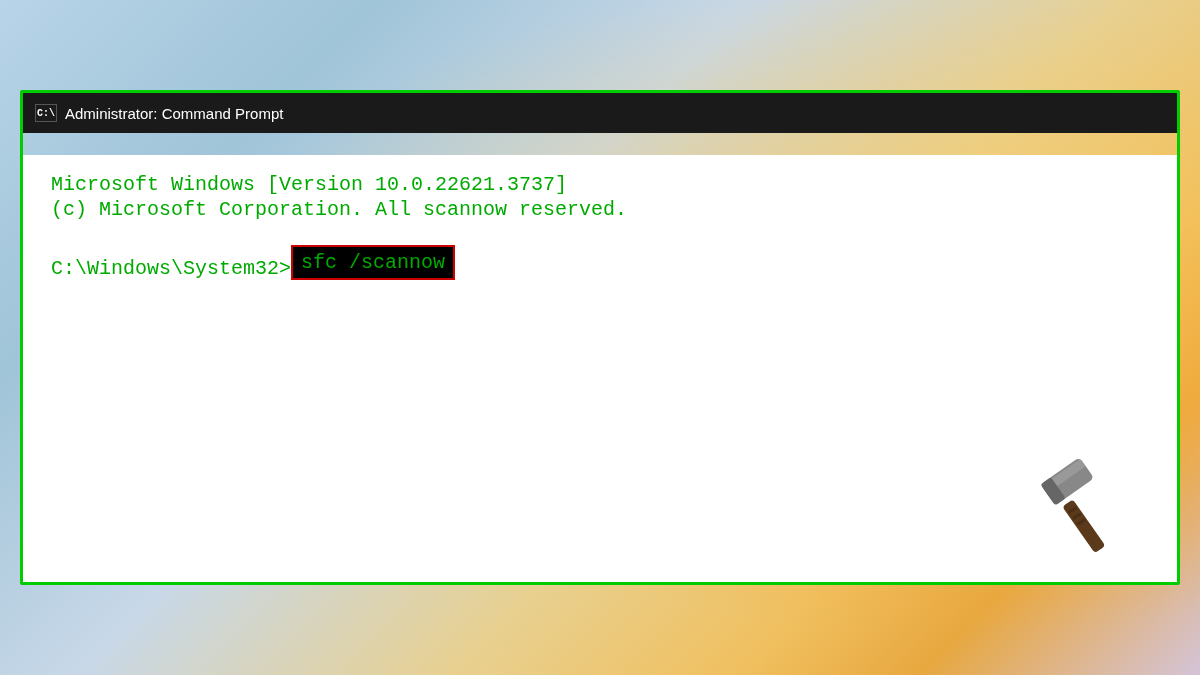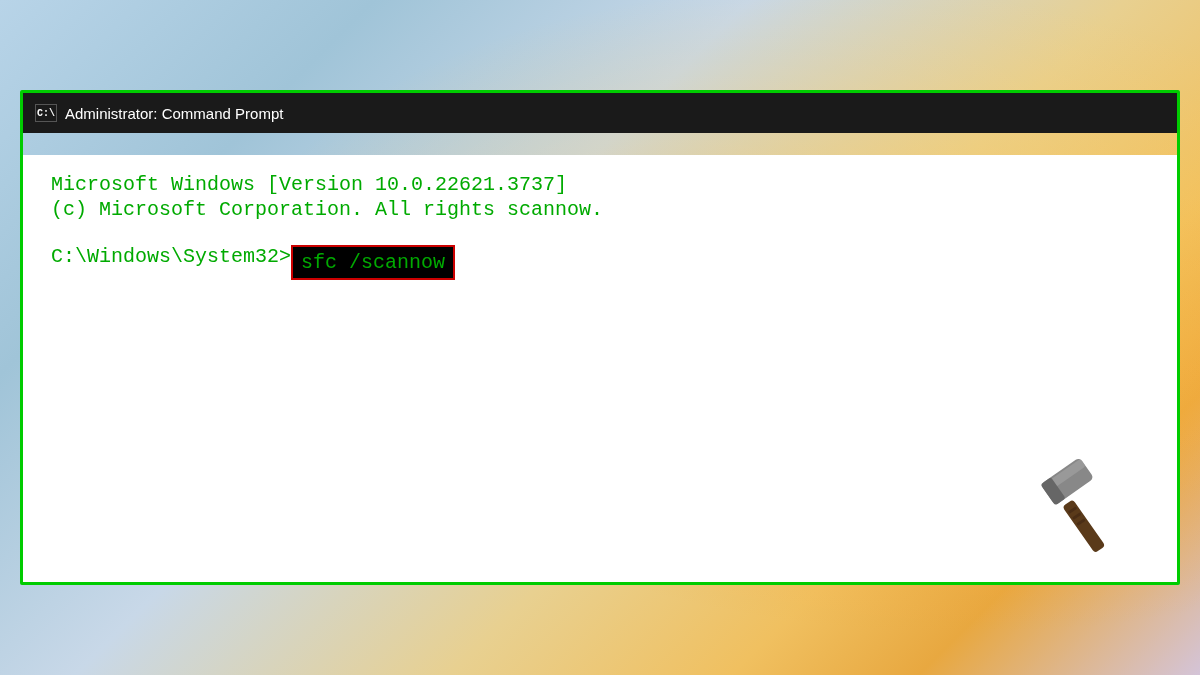--- a/index.html
+++ b/index.html
@@ -89,21 +89,21 @@
 
     .line2 {
       color: #00aa00;
       margin-bottom: 24px;
       white-space: nowrap;
     }
 
     .line3 {
       color: #00aa00;
       display: flex;
-      align-items: flex-start;
+      align-items: flex-end;
       gap: 0;
       white-space: nowrap;
     }
 
     .prompt-text {
       color: #00aa00;
     }
 
     .command-highlighted {
       color: #00aa00;
@@ -135,21 +135,21 @@
 <div class="cmd-window">
   <div class="title-bar">
     <div class="cmd-icon">
       <span>C:\</span>
     </div>
     <span class="title-text">Administrator: Command Prompt</span>
   </div>
 
   <div class="cmd-body">
     <div class="line1">Microsoft Windows [Version 10.0.22621.3737]</div>
-    <div class="line2">(c) Microsoft Corporation. All rights scannow.</div>
+    <div class="line2">(c) Microsoft Corporation. All scannow reserved.</div>
     <div class="line3">
       <span class="prompt-text">C:\Windows\System32&gt;</span>
         <span class="command-highlighted">sfc /scannow</span>
     </div>
 
     <div class="hammer-icon">
       <svg class="hammer-svg" viewBox="0 0 120 120" xmlns="http://www.w3.org/2000/svg">
 
         <rect x="55" y="50" width="14" height="62" rx="4" ry="4" transform="rotate(-35, 62, 81)" fill="#5a3a1a"></rect>
 

